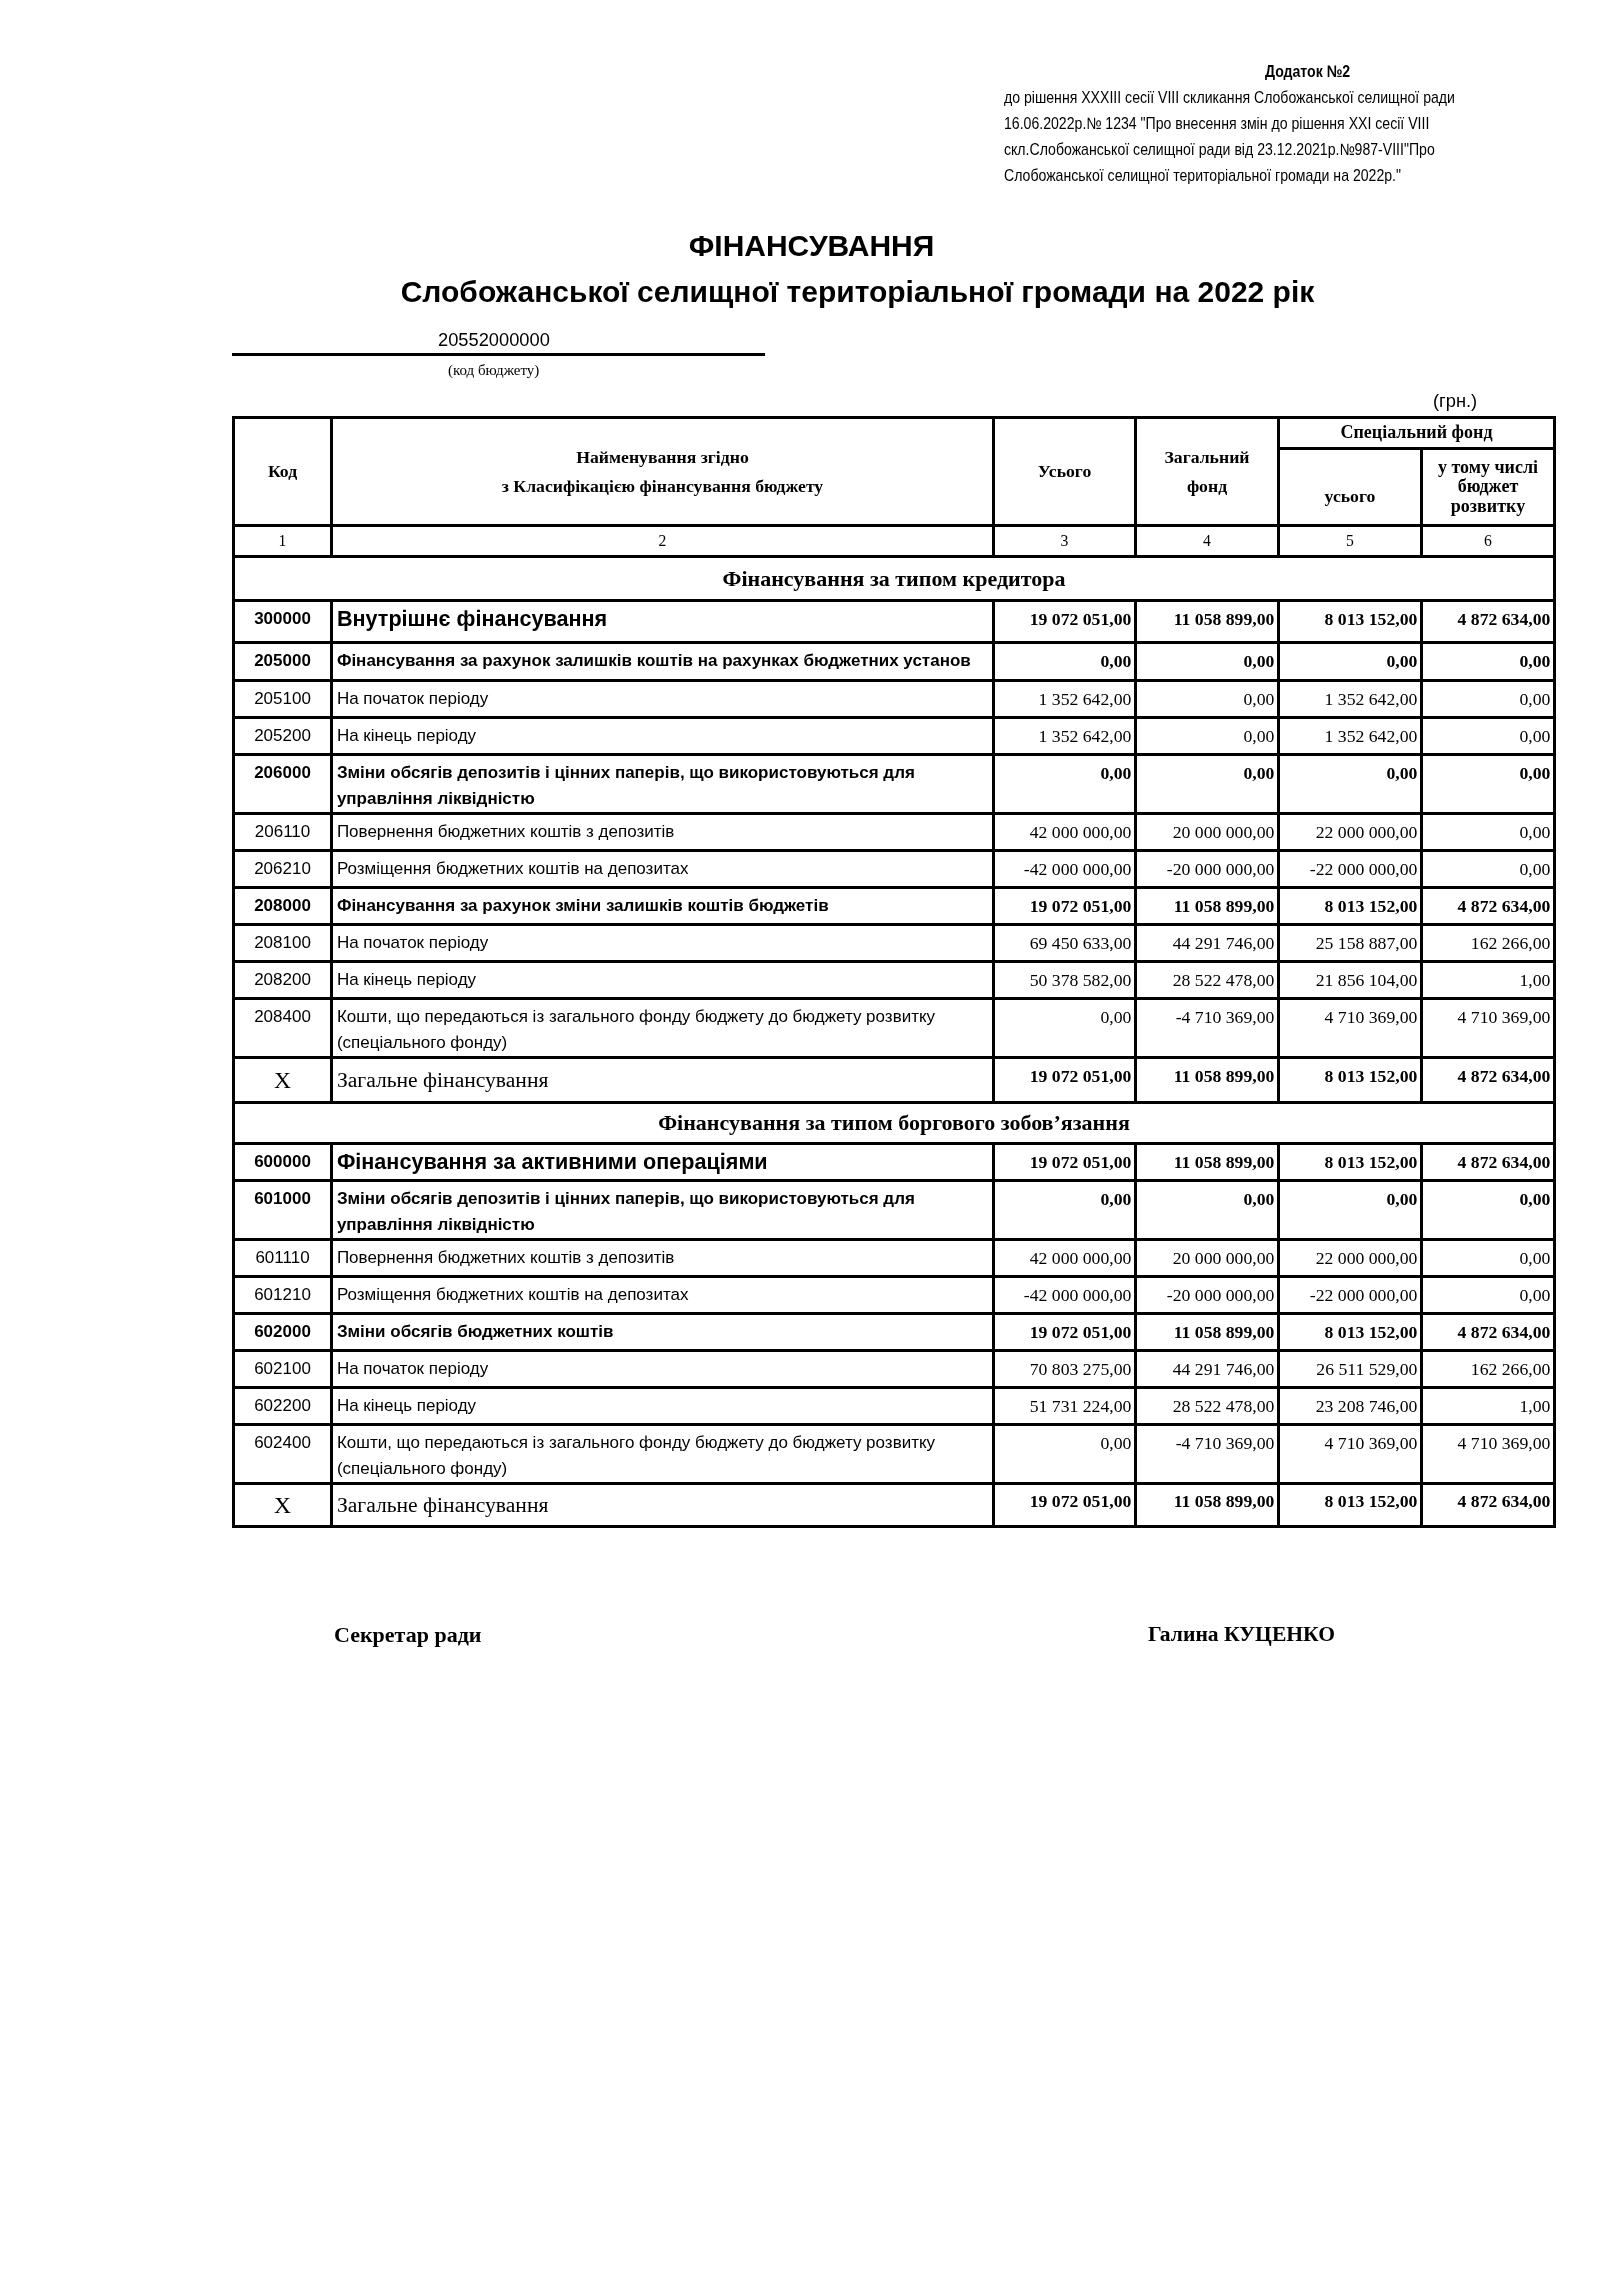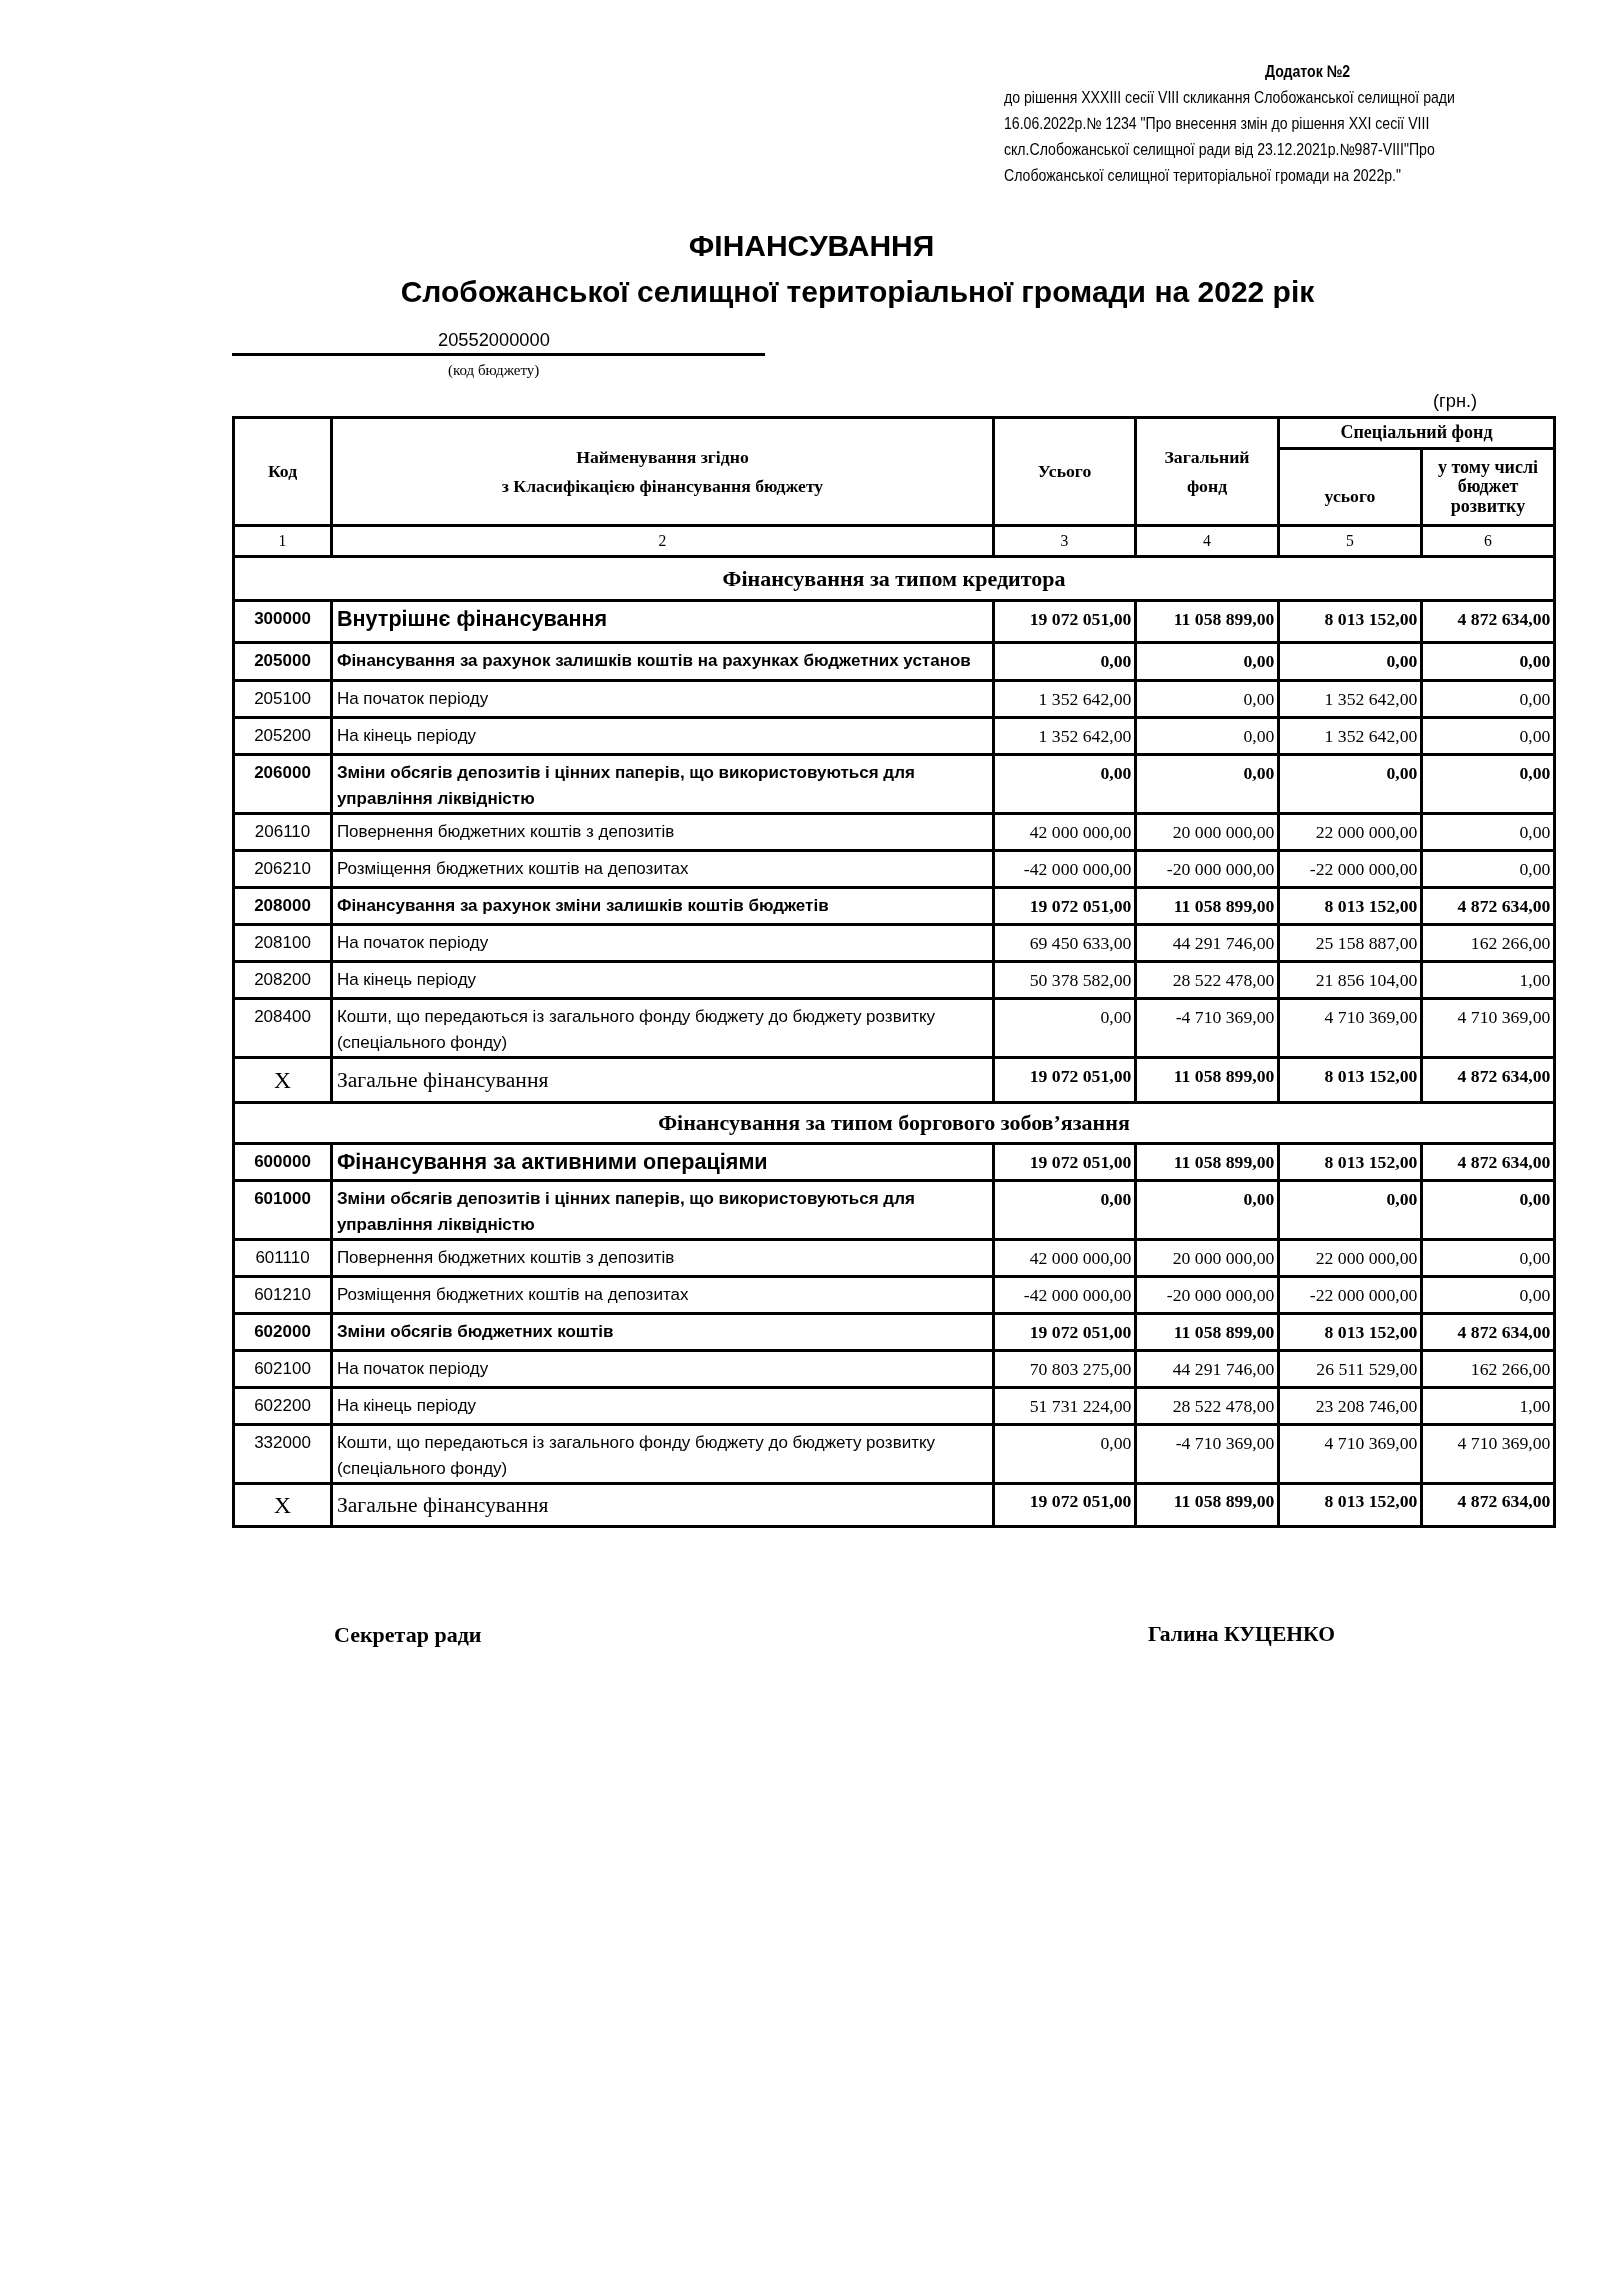--- a/index.html
+++ b/index.html
@@ -253,21 +253,21 @@
       </tr>
       <tr class="" style="height: 37px;">
         <td class="code">602200</td>
         <td class="name">На кінець періоду</td>
         <td class="val">51 731 224,00</td>
         <td class="val">28 522 478,00</td>
         <td class="val">23 208 746,00</td>
         <td class="val">1,00</td>
       </tr>
       <tr class="" style="height: 54px;">
-        <td class="code">332000</td>
+        <td class="code">602400</td>
         <td class="name">Кошти, що передаються із загального фонду бюджету до бюджету розвитку (спеціального фонду)</td>
         <td class="val">0,00</td>
         <td class="val">-4 710 369,00</td>
         <td class="val">4 710 369,00</td>
         <td class="val">4 710 369,00</td>
       </tr>
       <tr class="total" style="height: 43px;">
         <td class="code">X</td>
         <td class="name">Загальне фінансування</td>
         <td class="val">19 072 051,00</td>

